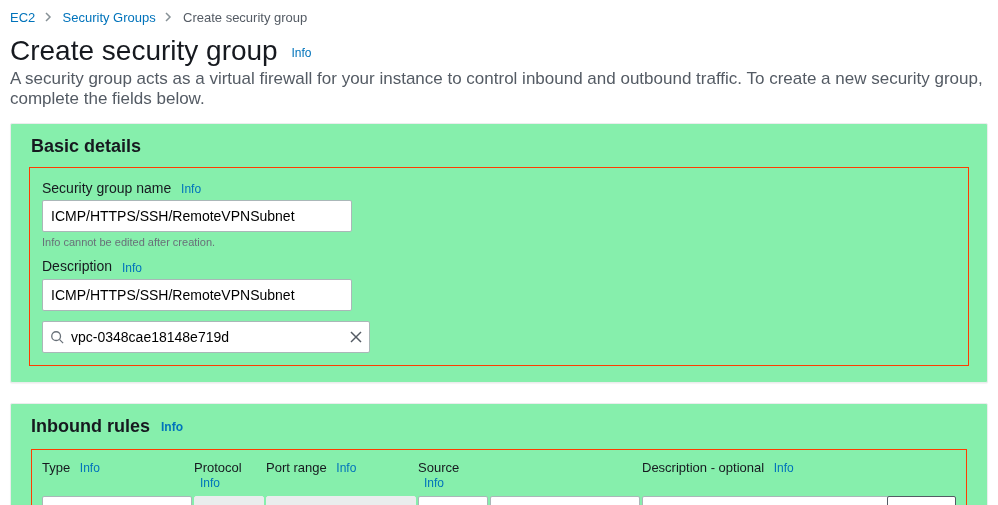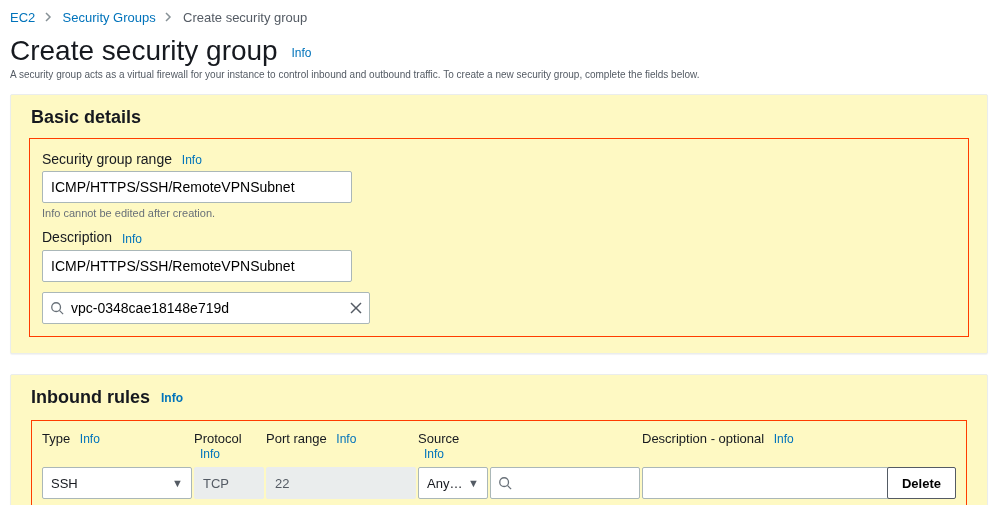--- a/index.html
+++ b/index.html
@@ -18,29 +18,29 @@
   .breadcrumbs .sep {
     display: inline-block;
     margin: 0 6px;
     color: #879196;
   }
   .breadcrumbs .current { color: #545b64; }
 
   
   h1 { font-size: 28px; font-weight: 400; margin: 4px 0 2px 0; }
   .info-link { font-size: 12px; color: #0073bb; margin-left: 6px; vertical-align: middle; cursor:pointer;}
-  .subtext { font-size: 10px; color: #545b64; margin-bottom: 14px; }
+  .subtext { font-size: 17px; color: #545b64; margin-bottom: 14px; }
 
   
   .panel {
     border: 1px solid #eaeded;
     border-radius: 2px;
     box-shadow: 0 1px 1px rgba(0,0,0,0.05);
     margin-bottom: 20px;
-    background: #fef9c3;
+    background: #86efac;
   }
   .panel-header {
     padding: 12px 20px 0 20px;
     font-size: 18px;
     font-weight: 700;
   }
   .panel-body { padding: 12px 20px 16px 20px; }
 
   
   .highlight {
@@ -153,21 +153,21 @@
 </h1>
 <div class="subtext">A security group acts as a virtual firewall for your instance to control inbound and outbound traffic. To create a new security group, complete the fields below.</div>
 
 <div class="panel">
   <div class="panel-header">Basic details</div>
   <div class="panel-body">
     <div class="highlight" style="padding:12px; margin:-2px -2px 0 -2px;">
 
       <div class="field">
         <div class="field-label">
-          <span>Security group range</span>
+          <span>Security group name</span>
           <a class="info-link">Info</a>
         </div>
         <input class="text-input" type="text" value="ICMP/HTTPS/SSH/RemoteVPNSubnet" style="">
         <div class="field-hint">Info cannot be edited after creation.</div>
       </div>
 
       <div class="field">
         <div class="field-label">
           <span>Description</span>
           <a class="info-link">Info</a>

